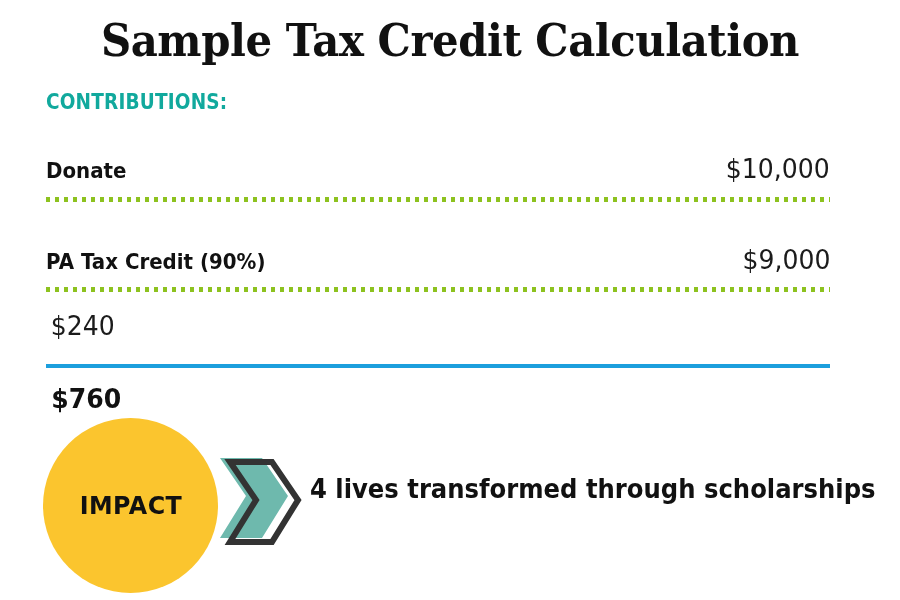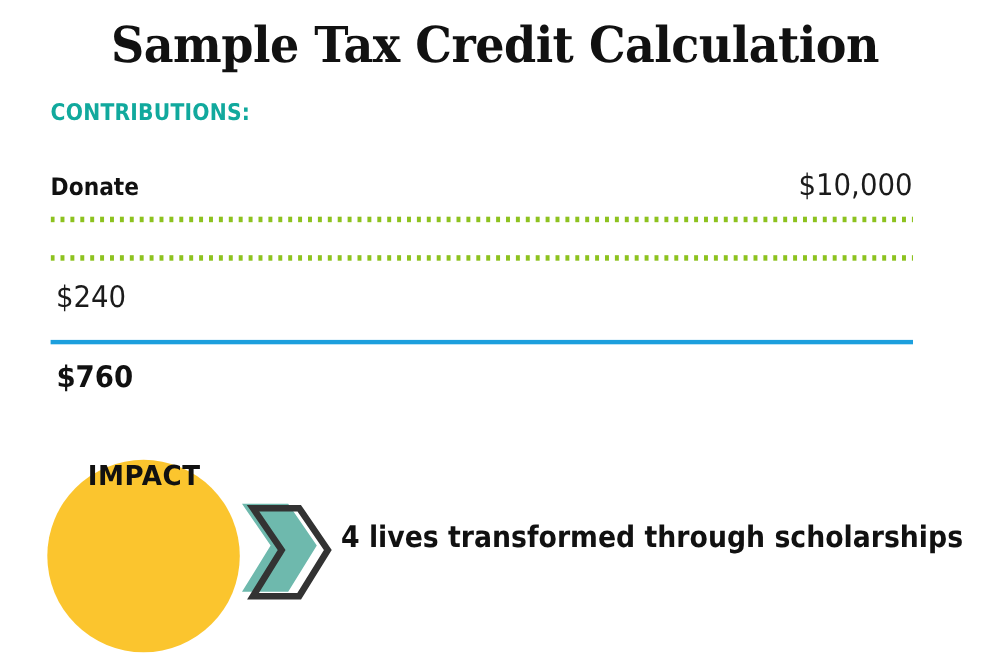--- a/index.html
+++ b/index.html
@@ -157,21 +157,21 @@
 
   .impact-circle {
     position: absolute;
     left: 43px;
     top: 6px;
     width: 175px;
     height: 175px;
     border-radius: 50%;
     background: #FBC52E;
     display: flex;
-    align-items: flex-start;
+    align-items: center;
     justify-content: center;
   }
 
   .impact-circle-label {
     font-family: "DejaVu Sans", "Liberation Sans", sans-serif;
     font-weight: bold;
     font-size: 25px;
     letter-spacing: 0.5px;
     color: #111111;
     transform: scaleX(0.95);
@@ -213,20 +213,26 @@
     <div class="row">
       <div class="row-label-wrap">
         <span class="row-label">Donate</span>
       </div>
       <div class="row-amount">$10,000</div>
     </div>
     <div class="sp-r1"></div>
     <div class="divider-dotted"></div>
     <div class="sp-r2"></div>
 
+    <div class="row">
+      <div class="row-label-wrap">
+        <span class="row-label">PA Tax Credit (90%)</span>
+      </div>
+      <div class="row-amount">$9,000</div>
+    </div>
     <div class="sp-r2b"></div>
     <div class="divider-dotted"></div>
     <div class="sp-r3"></div>
 
     <div class="row">
       <div class="row-amount">$240</div>
     </div>
     <div class="sp-r3b"></div>
     <div class="divider-solid"></div>
     <div class="sp-total"></div>

